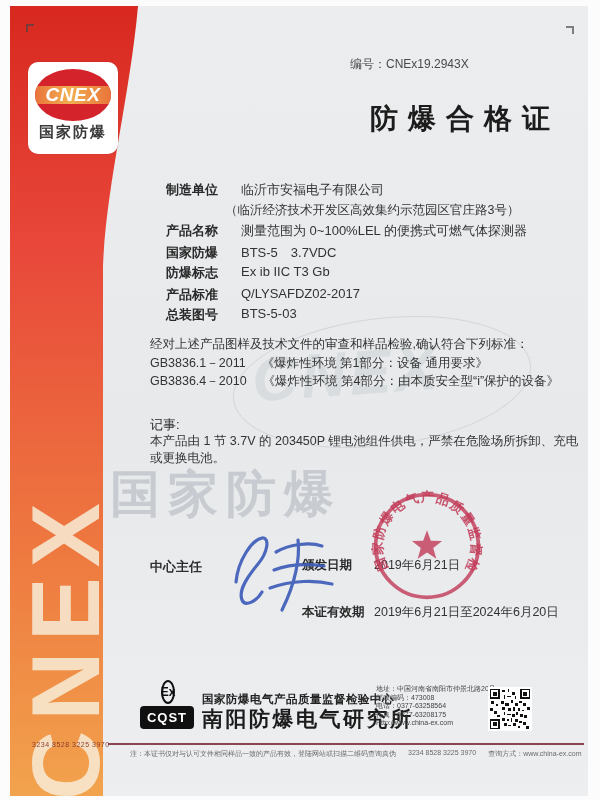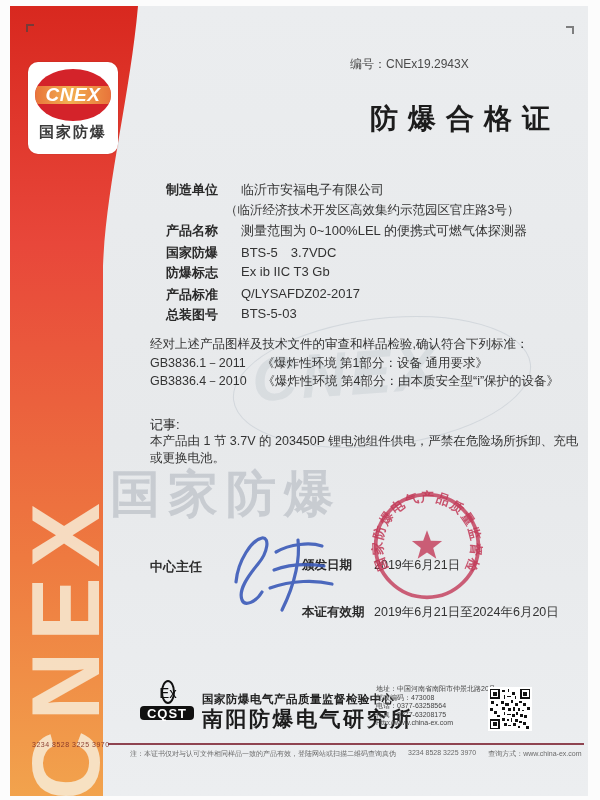--- a/index.html
+++ b/index.html
@@ -55,22 +55,22 @@
   .signature { position:absolute; left:208px; top:516px; z-index:3; }
   .date-row { position:absolute; display:flex; font-size:12.5px; }
   .dlabel { font-weight:bold; flex:0 0 72px; color:#2a2a2a; }
   .dvalue { color:#333; }
 
   .stamp { position:absolute; left:361px; top:484px; width:112px; height:112px; z-index:4; }
 
   
   .cqst { position:absolute; left:130px; top:674px; width:56px; }
   .ex-circle { width:14px; height:24px; border:2px solid #101010; border-radius:50%; margin:0 auto 2px;
-               display:flex; align-items:center; justify-content:center; font-size:15px; font-weight:normal; color:#101010; }
-  .cqst-rect { width:54px; height:14px; background:#101010; border-radius:4px; color:#fff; display:flex;
+               display:flex; align-items:center; justify-content:center; font-size:12px; font-weight:bold; color:#101010; }
+  .cqst-rect { width:54px; height:23px; background:#101010; border-radius:4px; color:#fff; display:flex;
                align-items:center; justify-content:center; font-weight:bold; font-size:13px; letter-spacing:1px; }
   .center-name { position:absolute; left:192px; top:686px; font-size:11.5px; font-weight:600; color:#222; letter-spacing:.5px; }
   .institute { position:absolute; left:192px; top:699px; font-size:21px; font-weight:bold; color:#1c1c1c; letter-spacing:2.5px;font-family:Liberation Serif, serif; }
   .contact { position:absolute; left:366px; top:679px; font-size:7px; line-height:8.6px; color:#444; }
   .qr { position:absolute; left:478px; top:681px; width:44px; height:44px; background:#fff; padding:2px; }
   .footer-line { position:absolute; left:98px; top:737px; width:476px; height:2px; background:#8e4450; }
   .note-row { position:absolute; left:120px; top:743px; display:flex; gap:12px; font-size:7px; color:#6a6a6a; white-space:nowrap; }
 </style>
 </head>
 <body>

